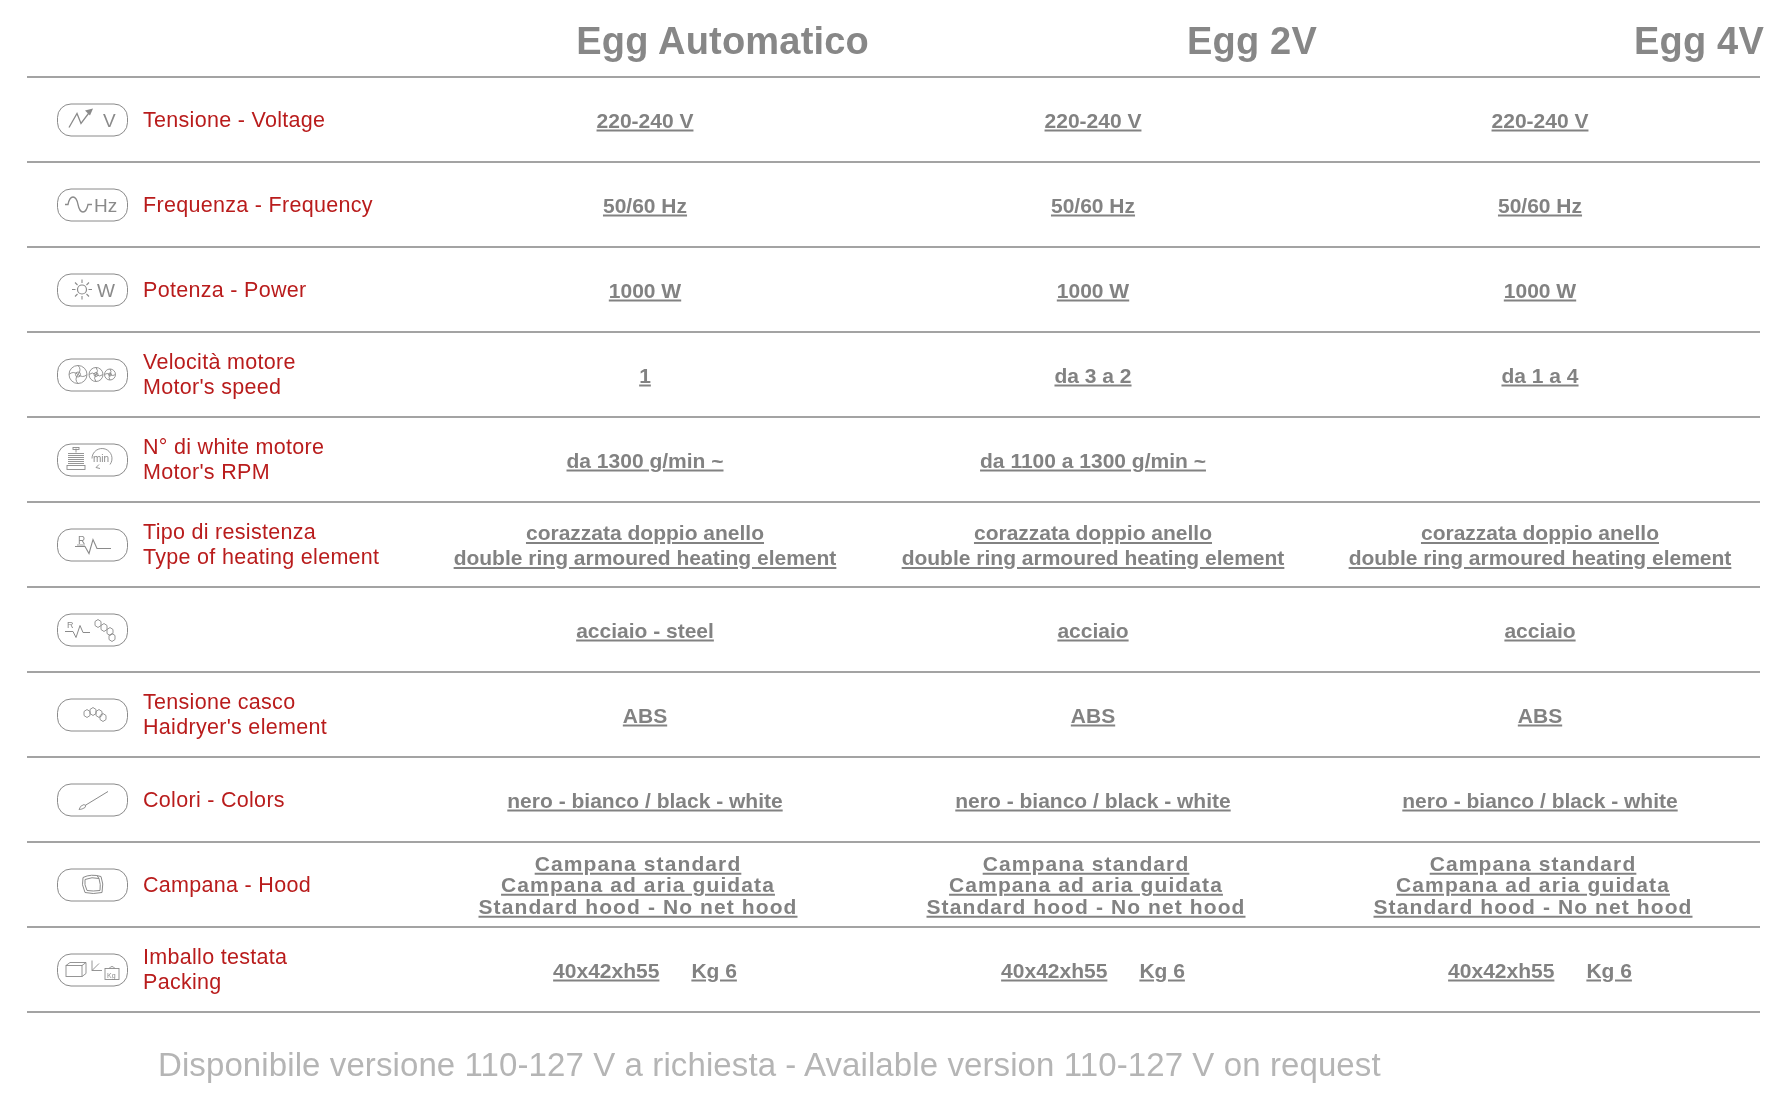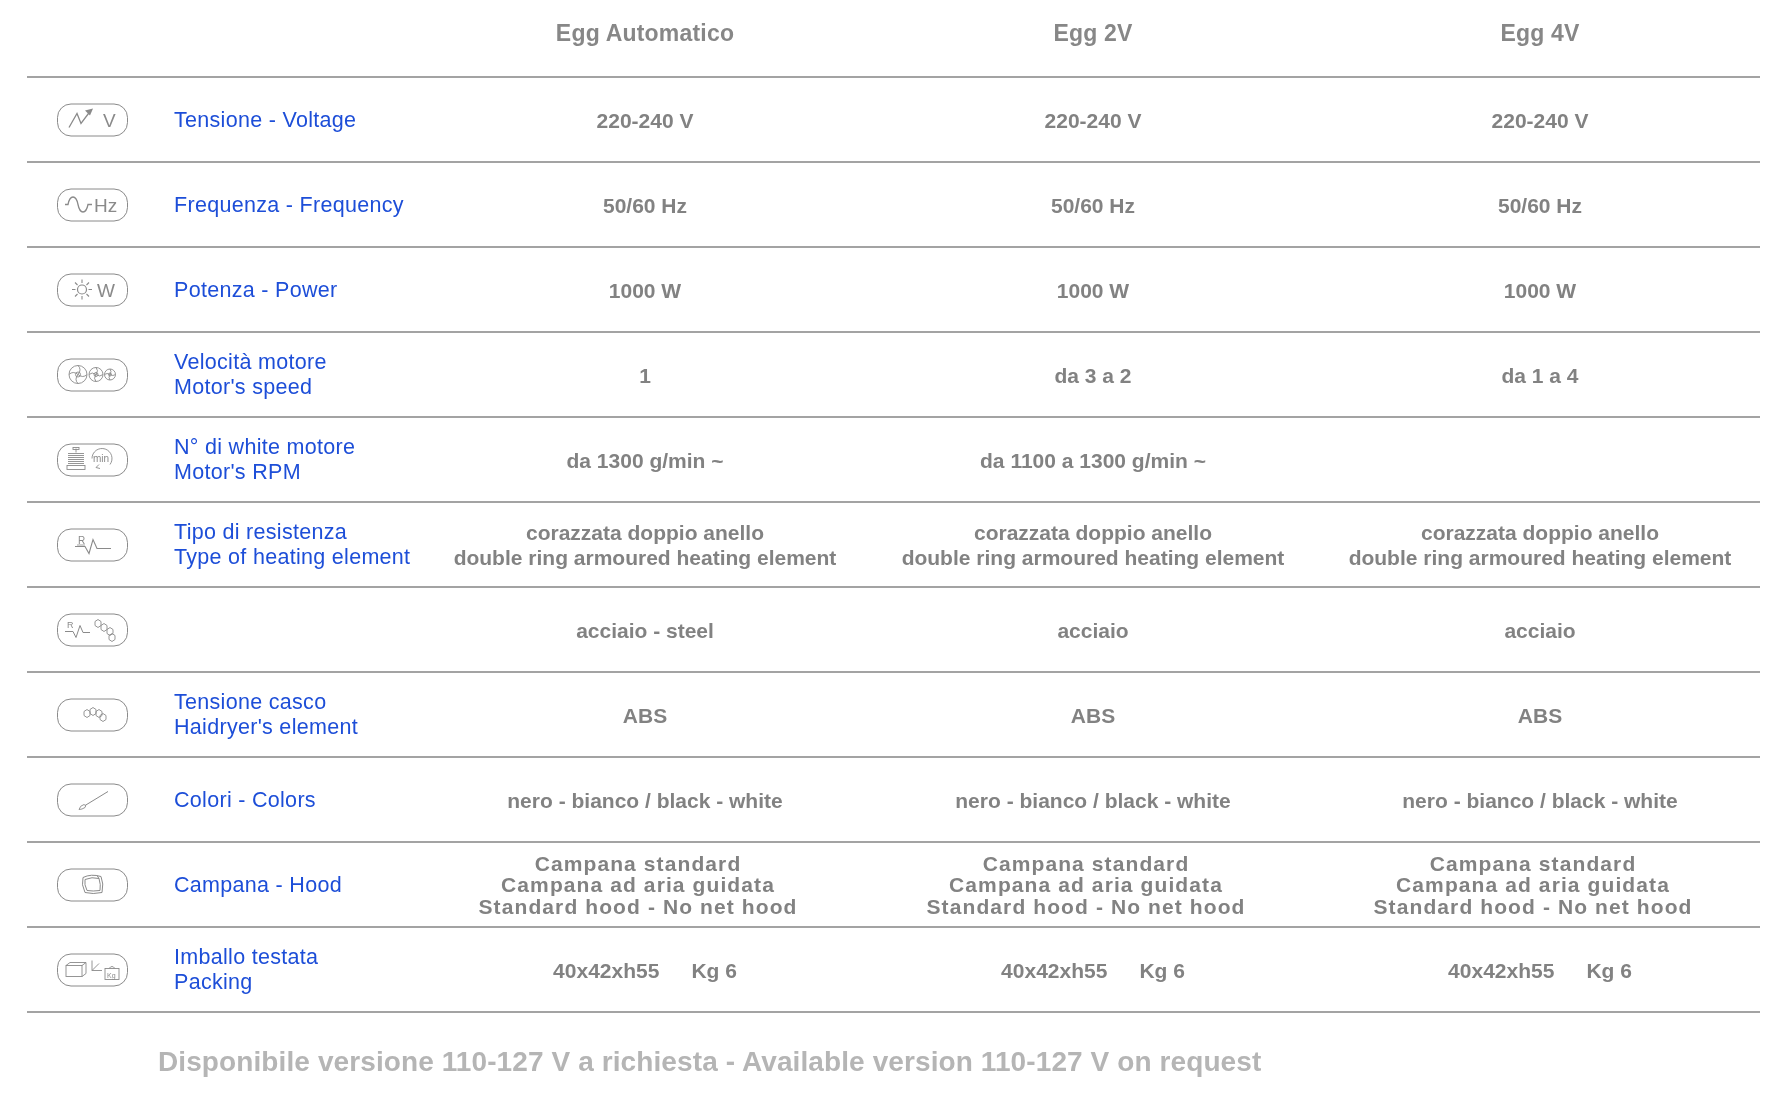--- a/index.html
+++ b/index.html
@@ -5,54 +5,55 @@
   html, body { margin: 0; padding: 0; background: #ffffff; }
   body {
     width: 1777px; height: 1099px; position: relative; overflow: hidden;
     font-family: "Liberation Sans", "DejaVu Sans", sans-serif;
     color: #858585;
   }
   .header {
     position: absolute; left: 0; top: 0; width: 1777px; height: 77px;
   }
   .col-head {
-    position: absolute; top: 20px; width: 448px; text-align: center;
-    font-size: 23px; font-weight: bold; color: #878787; letter-spacing: 0.2px;
+    position: absolute; top: 20px; width: 448px; text-align: right;
+    font-size: 38px; font-weight: bold; color: #878787; letter-spacing: 0.2px;
   }
   .rule {
     position: absolute; left: 27px; width: 1733px; height: 2px; background: #a3a3a3;
   }
   .row {
     position: absolute; left: 0; width: 1777px; height: 83px;
   }
   .icon-pill {
     position: absolute; left: 57px; width: 69px; height: 31px;
     border: 1.3px solid #8a8a8a; border-radius: 14px;
     top: 50%; transform: translateY(-50%);
     display: flex; align-items: center; justify-content: center;
     color: #8a8a8a;
   }
   .icon-pill svg { display: block; }
   .label {
-    position: absolute; left: 174px; top: 50%; transform: translateY(-50%);
-    font-size: 21.5px; line-height: 25px; color: #1d4ed8; letter-spacing: 0.3px;
+    position: absolute; left: 143px; top: 50%; transform: translateY(-50%);
+    font-size: 21.5px; line-height: 25px; color: #b91c1c; letter-spacing: 0.3px;
   }
   .label span { display: block; white-space: nowrap; }
   .cell {
     position: absolute; width: 448px; top: 50%; transform: translateY(-50%);
     text-align: center; font-size: 21px; font-weight: bold; line-height: 25px;
     color: #828282;
+    text-decoration: underline;
   }
   .cell span { display: block; white-space: nowrap; }
   .cell.hood { line-height: 21.5px; letter-spacing: 1.1px; }
   .cell .pack-dim { display: inline; margin-right: 32px; }
   .cell .pack-wt { display: inline; }
   .footer-note {
     position: absolute; left: 158px; top: 1046px;
-    font-size: 28px; font-weight: bold; color: #b5b5b5; letter-spacing: 0.1px;
+    font-size: 33px; font-weight: normal; color: #b5b5b5; letter-spacing: 0.1px;
     white-space: nowrap;
   }
 </style>
 </head>
 <body>
 
 <div class="header">
   <div class="col-head" style="left:421px">Egg Automatico</div>
   <div class="col-head" style="left:869px">Egg 2V</div>
   <div class="col-head" style="left:1316px">Egg 4V</div>

